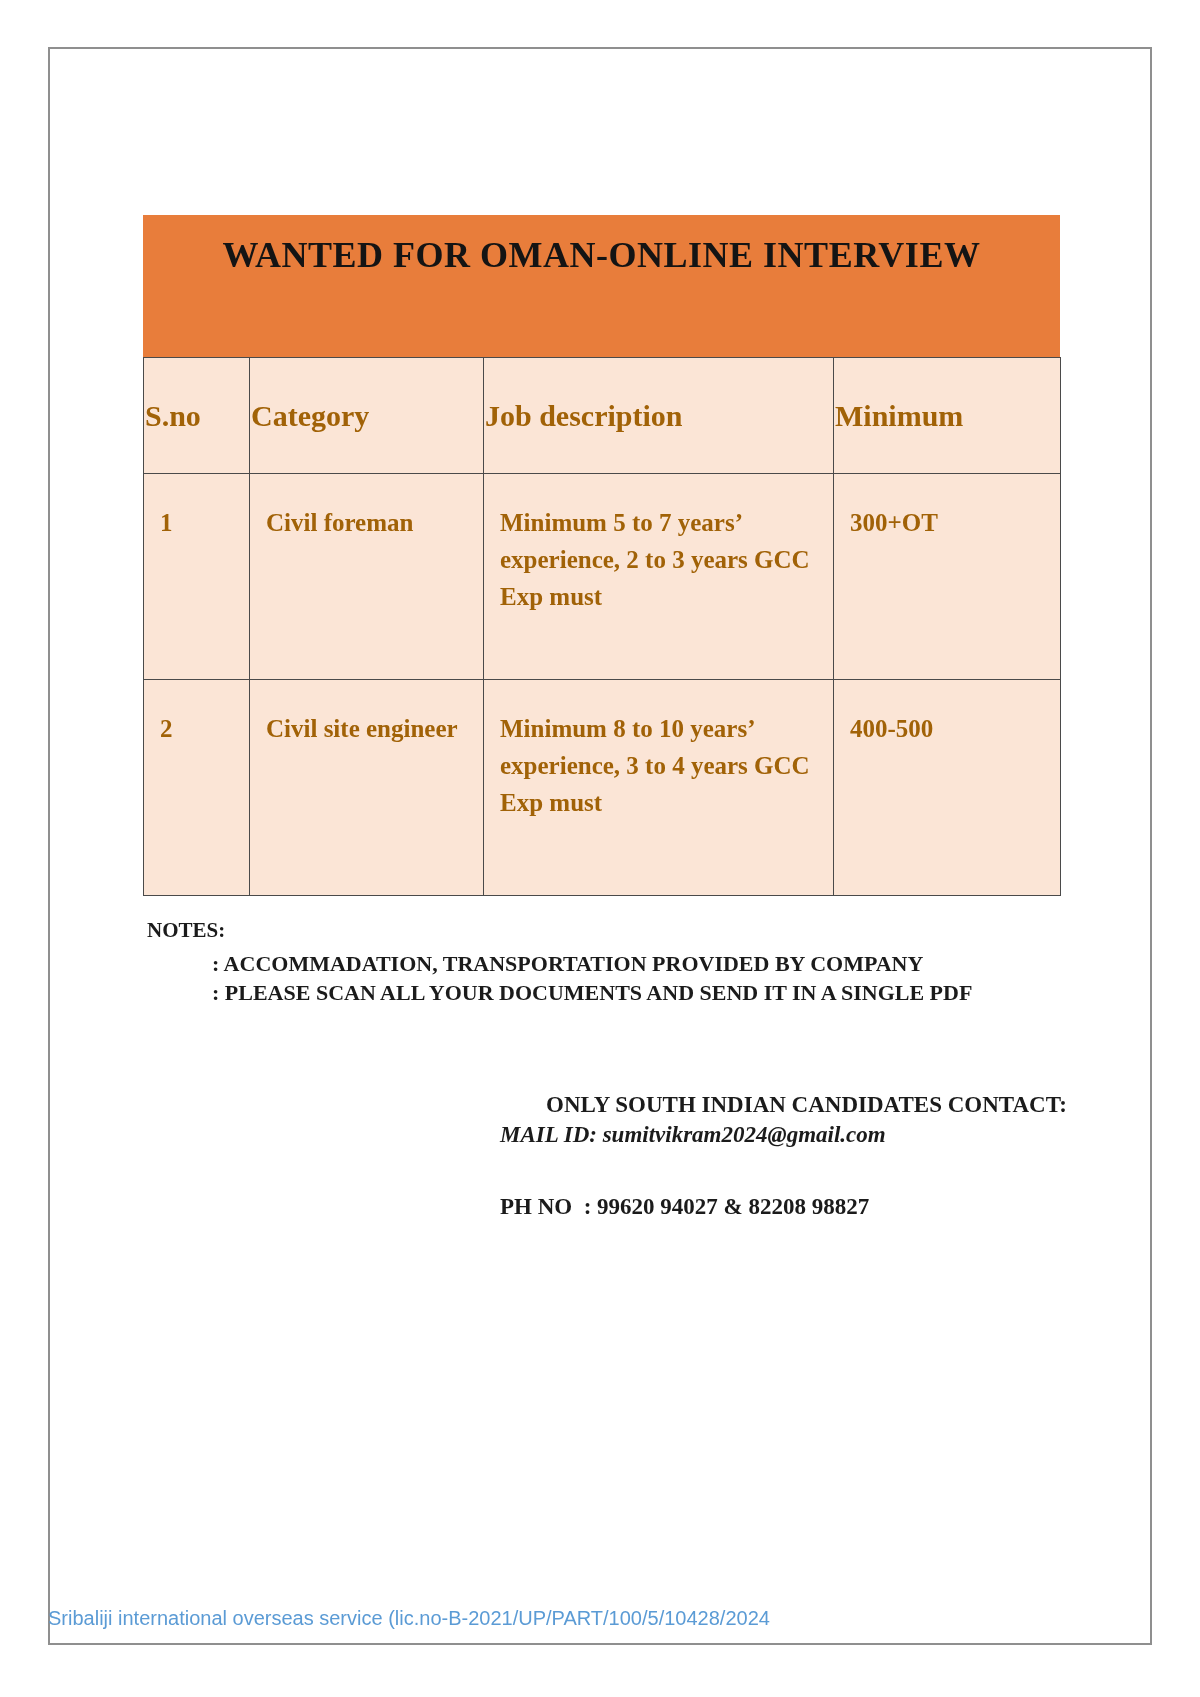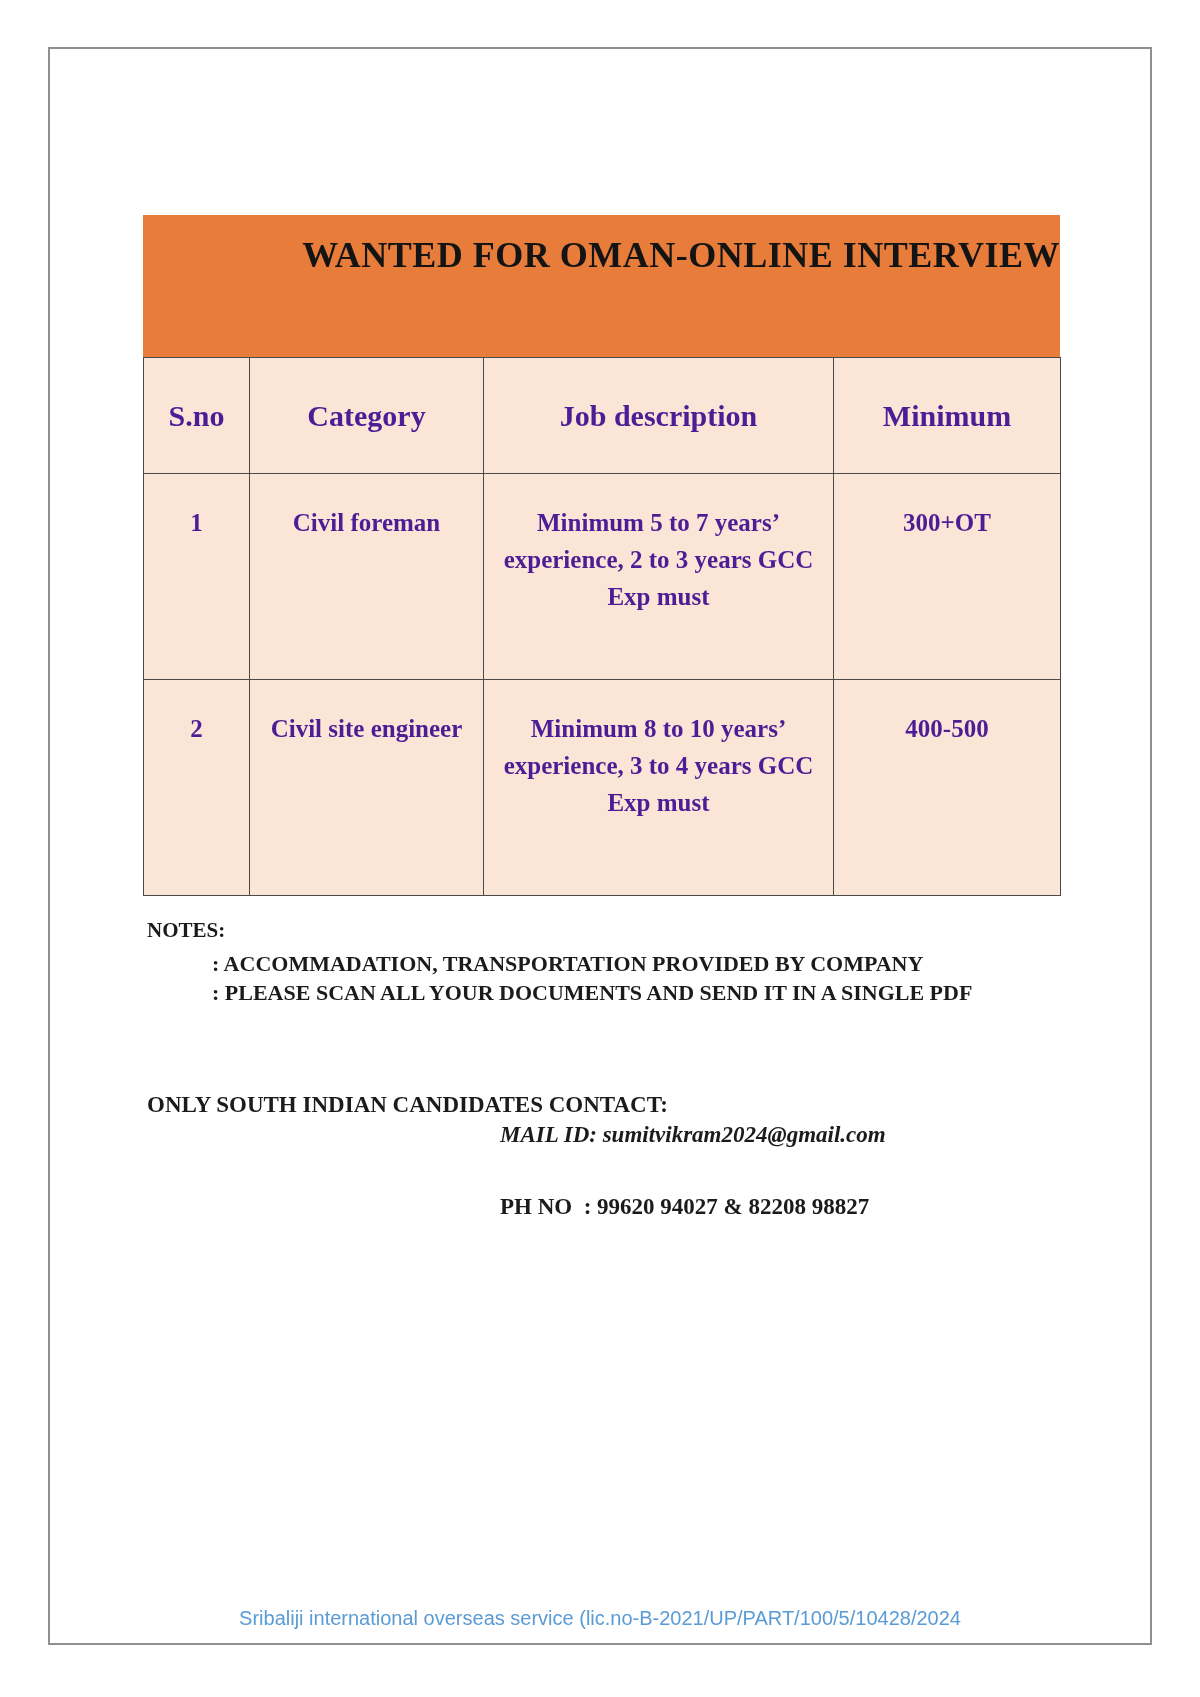--- a/index.html
+++ b/index.html
@@ -25,21 +25,21 @@
     border: 2px solid #8f8f8f;
     background: #ffffff;
   }
   .banner {
     position: absolute;
     left: 143px;
     top: 215px;
     width: 917px;
     height: 142px;
     background: #e87d3b;
-    text-align: right;
+    text-align: center;
     padding-top: 5px;
     box-sizing: content-box;
   }
   .banner .title-line {
     font-size: 36px;
     font-weight: bold;
     line-height: 71px;
     letter-spacing: 0.5px;
     color: #141414;
     white-space: nowrap;
@@ -48,23 +48,23 @@
     position: absolute;
     left: 143px;
     top: 357px;
     width: 917px;
     border-collapse: collapse;
     table-layout: fixed;
     background: #fbe5d6;
   }
   table.jobs-table th, table.jobs-table td {
     border: 1px solid #4a4a4a;
-    text-align: center;
+    text-align: left;
     font-weight: bold;
-    color: #4c1d95;
+    color: #a16207;
   }
   table.jobs-table th {
     height: 113px;
     font-size: 30px;
     vertical-align: middle;
   }
   table.jobs-table td {
     font-size: 25px;
     line-height: 37px;
     vertical-align: top;
@@ -103,36 +103,36 @@
     position: absolute;
     left: 147px;
     top: 1091px;
     width: 920px;
   }
   .contact-heading {
     font-size: 23px;
     font-weight: bold;
     line-height: 28px;
     white-space: pre;
+    text-align: right;
   }
   .contact-detail {
     font-size: 23px;
     font-weight: bold;
     line-height: 28px;
     margin-left: 353px;
     white-space: pre;
     margin-top: 44px;
   }
   .contact-detail.mail { margin-top: 2px; font-style: italic; }
   .page-footer {
     position: absolute;
     left: 48px;
     top: 1605px;
     width: 1104px;
-    text-align: center;
     font-family: "Liberation Sans", sans-serif;
     font-size: 20px;
     line-height: 26px;
     color: #5b9bd5;
   }
 </style>
 </head>
 <body>
 
 <div id="canvas">

